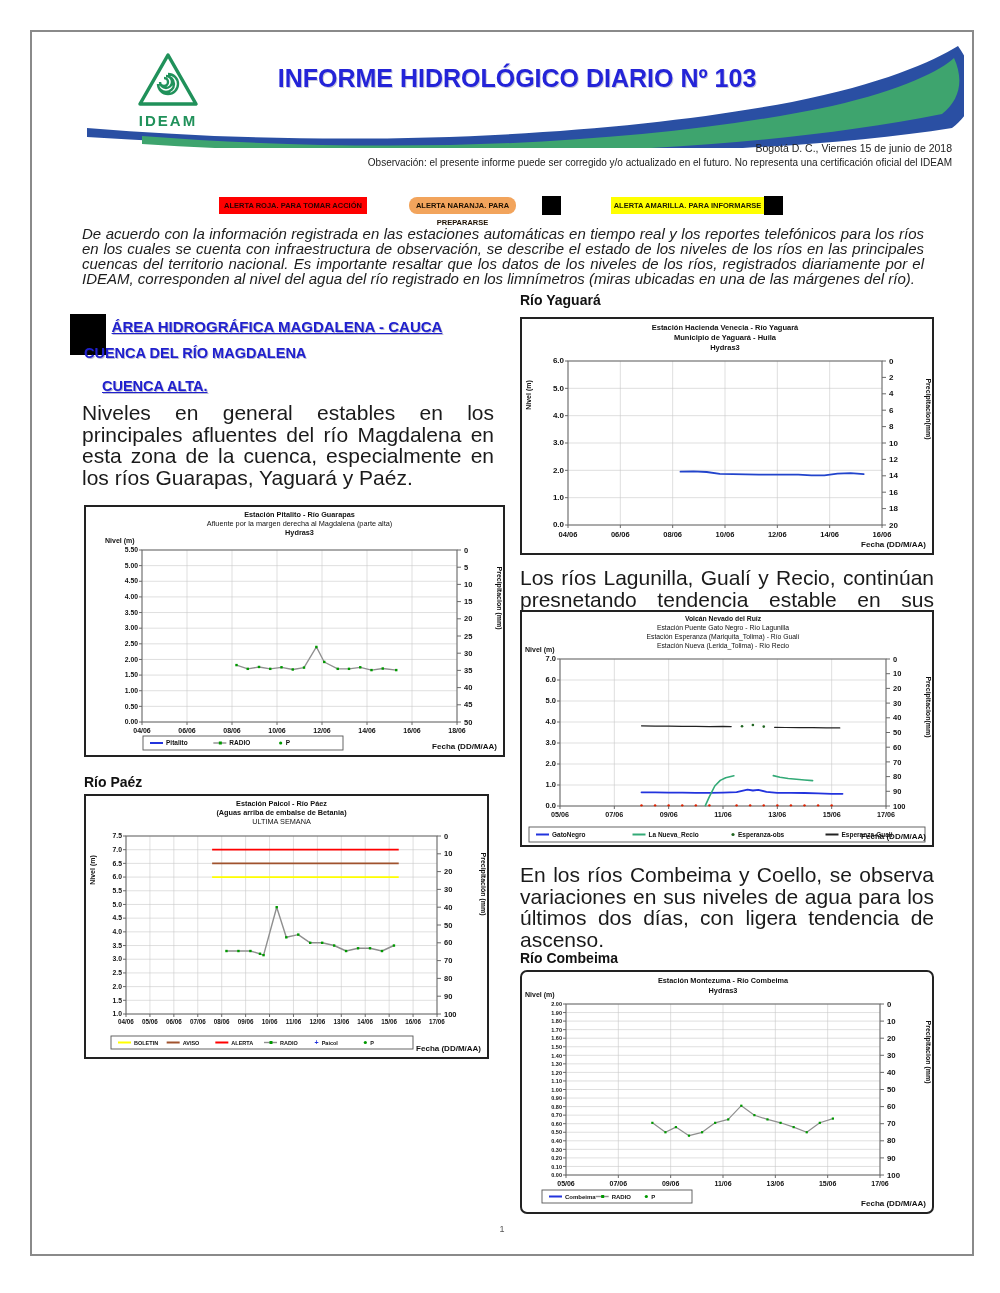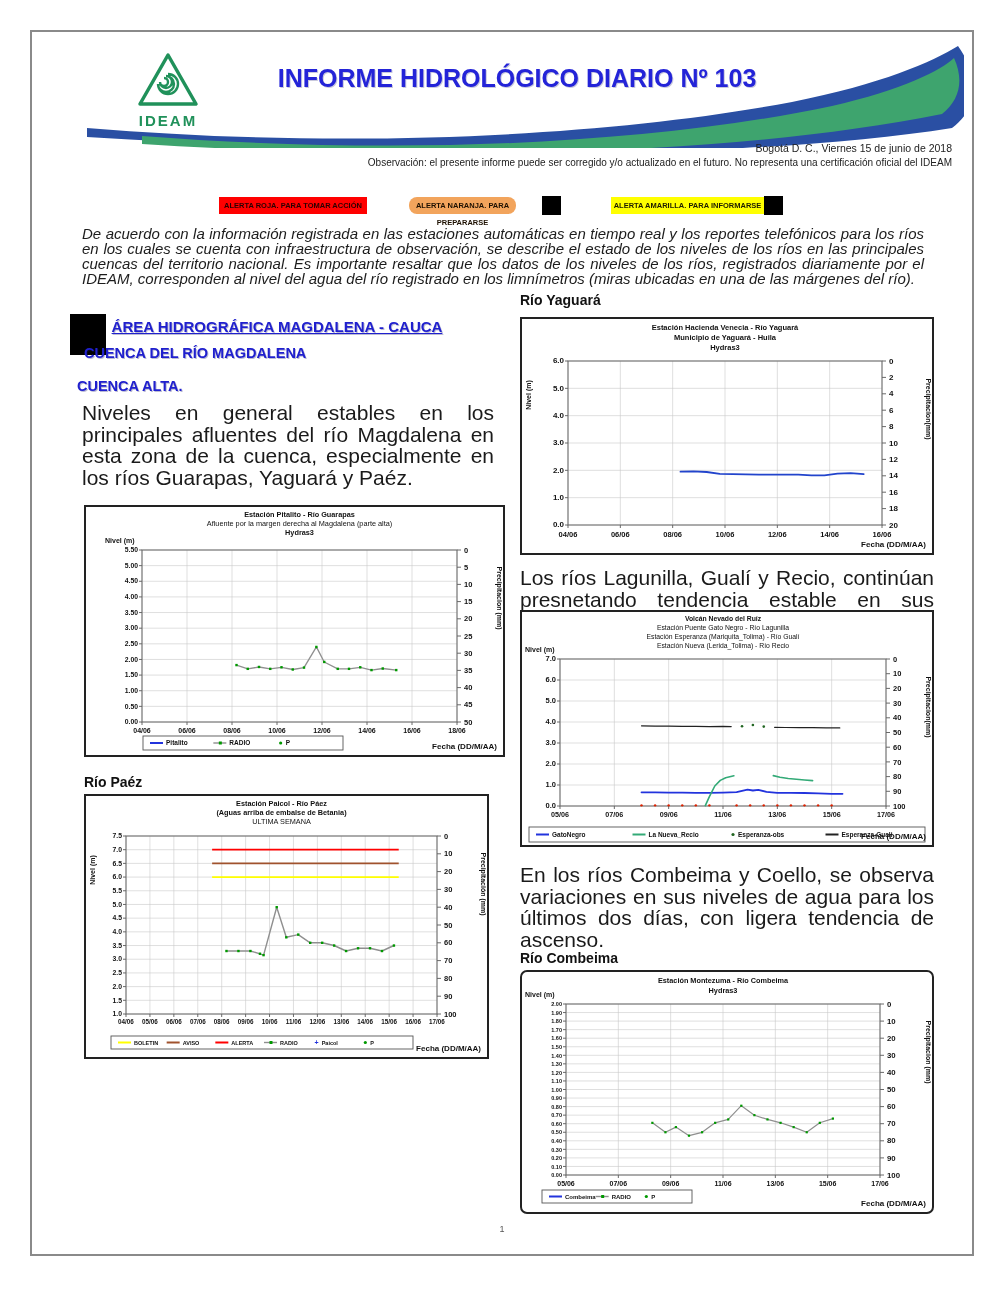--- a/index.html
+++ b/index.html
@@ -21,21 +21,21 @@
   .alert-yellow{left:579px;width:153px;background:var(--alert-yellow);color:#1d1d00;}
   .redact{background:#000;}
   .sq1{left:510px;top:164px;width:19px;height:19px;}
   .sq2{left:732px;top:164px;width:19px;height:19px;}
   .sq3{left:38px;top:282px;width:36px;height:41px;}
   
   .intro{left:50px;top:194px;width:842px;font-style:italic;font-size:15px;line-height:15px;text-align:justify;color:#1c1c1c;}
   .h-blue{color:var(--heading-blue);font-weight:bold;text-shadow:1px 1px 0 rgba(30,30,110,.3);}
   .area-h{left:40px;top:262px;width:410px;text-align:center;font-size:15px;text-decoration:underline;margin-top:24px;}
   .cuenca-h{left:52px;top:313px;font-size:14.5px;}
-  .cuenca-alta-h{left:45px;top:346px;font-size:14.5px;}
+  .cuenca-alta-h{left:70px;top:346px;font-size:14.5px;text-decoration:underline;}
   .body-p{font-size:21px;line-height:21.5px;text-align:justify;color:#1a1a1a;}
   .p-alta{left:50px;top:370px;width:412px;}
   .riv-h{font-weight:bold;font-size:14px;color:#111;}
   .guarapas-h{left:52px;top:472px;}
   .paez-h{left:52px;top:742px;}
   .yaguara-h{left:488px;top:260px;}
   .combeima-h{left:488px;top:918px;}
   .p-lagunilla{left:488px;top:535px;width:414px;}
   .p-combeima{left:488px;top:832px;width:414px;}
   

